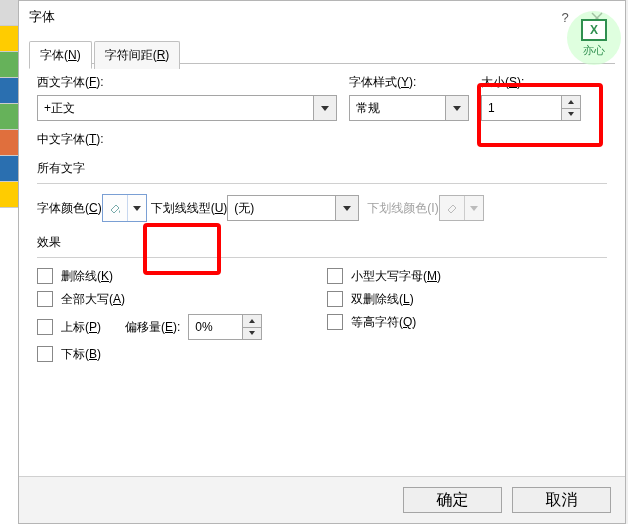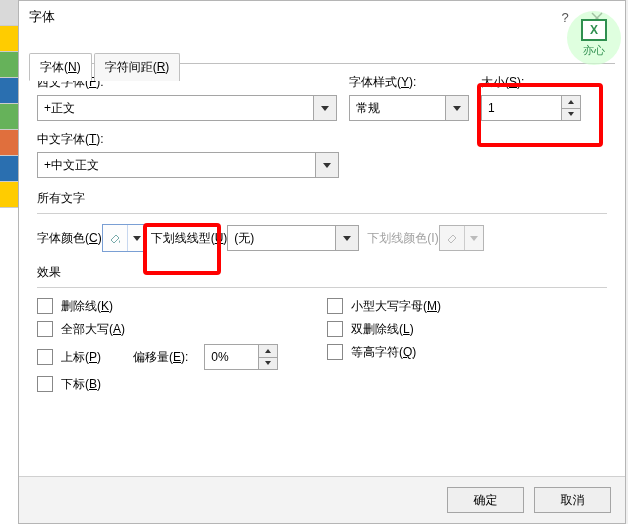--- a/index.html
+++ b/index.html
@@ -68,21 +68,21 @@
     margin:0 10px;
     padding-top:2px;
   }
   .tab{
     padding:5px 10px 4px 10px;
     border:1px solid #c0c0c0;
     border-bottom:none;
     margin-right:2px;
     background:#f7f7f7;
     position:relative;
-    top:18px;
+    top:6px;
     border-radius:2px 2px 0 0;
     cursor:pointer;
   }
   .tab.active{background:#fff;border-bottom:1px solid #fff;}
   .tab .mn{text-decoration:underline;}
   .content{
     padding:10px 18px 0 18px;
   }
   .lbl{margin-bottom:4px;}
   .combo{
@@ -140,41 +140,41 @@
     display:grid;
     grid-template-columns: 260px 260px;
     gap:6px 30px;
     margin-top:6px;
   }
   .ck{display:flex;align-items:flex-start;gap:8px;}
   .ckbox{
     width:14px;height:14px;border:1px solid #888;background:#fff;
   }
   .offset-row{
-    display:flex;align-items:center;gap:16px;
+    display:flex;align-items:center;gap:8px;
   }
   .footer{
     position:absolute;
     left:0;right:0;bottom:0;
     height:46px;
     border-top:1px solid #d0d0d0;
     background:#f3f3f3;
     display:flex;
     justify-content:flex-end;
     align-items:center;
     padding:0 14px;
     gap:10px;
   }
   .btn-std{
-    width:77px;height:26px;
+    width:99px;height:26px;
     border:1px solid #a5a5a5;
     background:#efefef;
     cursor:pointer;
     font-family:inherit;
-    font-size:12px;
+    font-size:16px;
   }
   .mn{text-decoration:underline;}
   .highlight{
     position:absolute;
     border:4px solid #ff0000;
     border-radius:4px;
     pointer-events:none;
   }
   .triangle-down{
     width:0;height:0;border-left:4px solid transparent;border-right:4px solid transparent;border-top:5px solid #333;
@@ -266,26 +266,20 @@
                 <span class="triangle-down-sm"></span>
               </span>
           </span>
         </div>
       </div>
     </div>
 
     <div style="margin-top:10px;">
       <div class="lbl">
         <span>中文字体(</span><span class="mn">T</span><span>):</span>
-      </div>
-      <div class="combo" style="width:300px;">
-        <span class="val">+中文正文</span>
-        <span class="btn">
-            <span class="triangle-down"></span>
-          </span>
       </div>
     </div>
 
     <div class="section-label">所有文字</div>
     <div class="divider"></div>
 
     <div class="colorrow">
       <span>
         <span>字体颜色(</span><span class="mn">C</span><span>)</span>
       </span>

